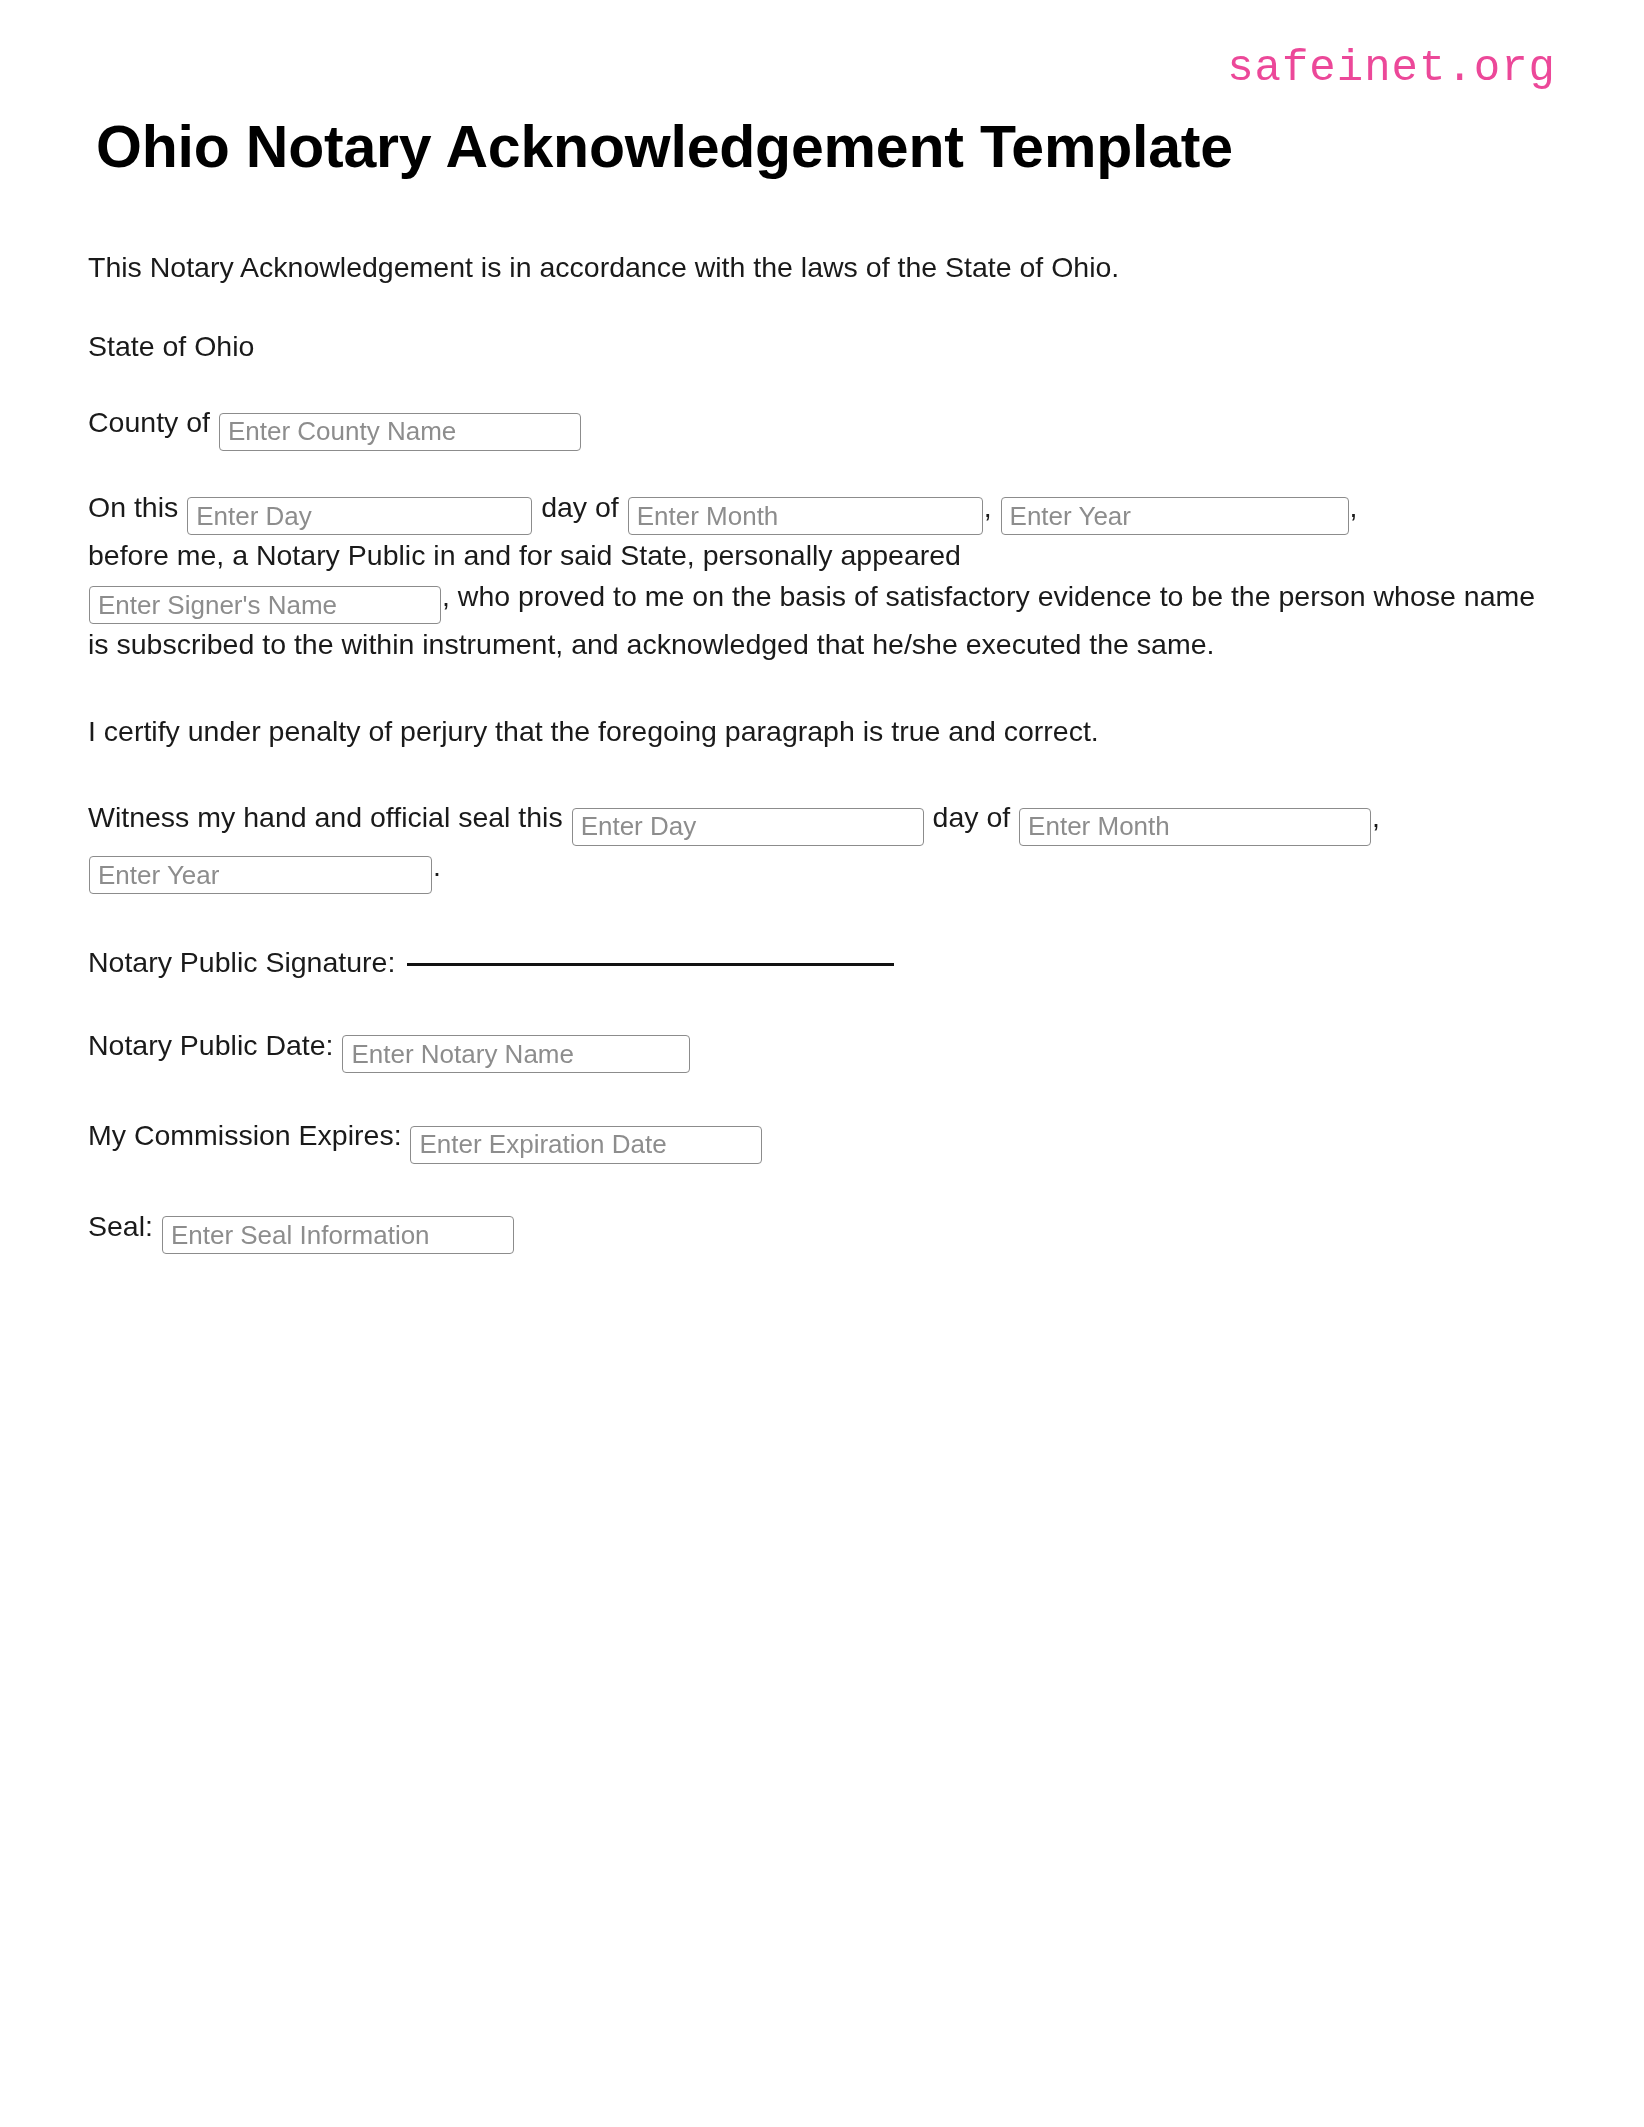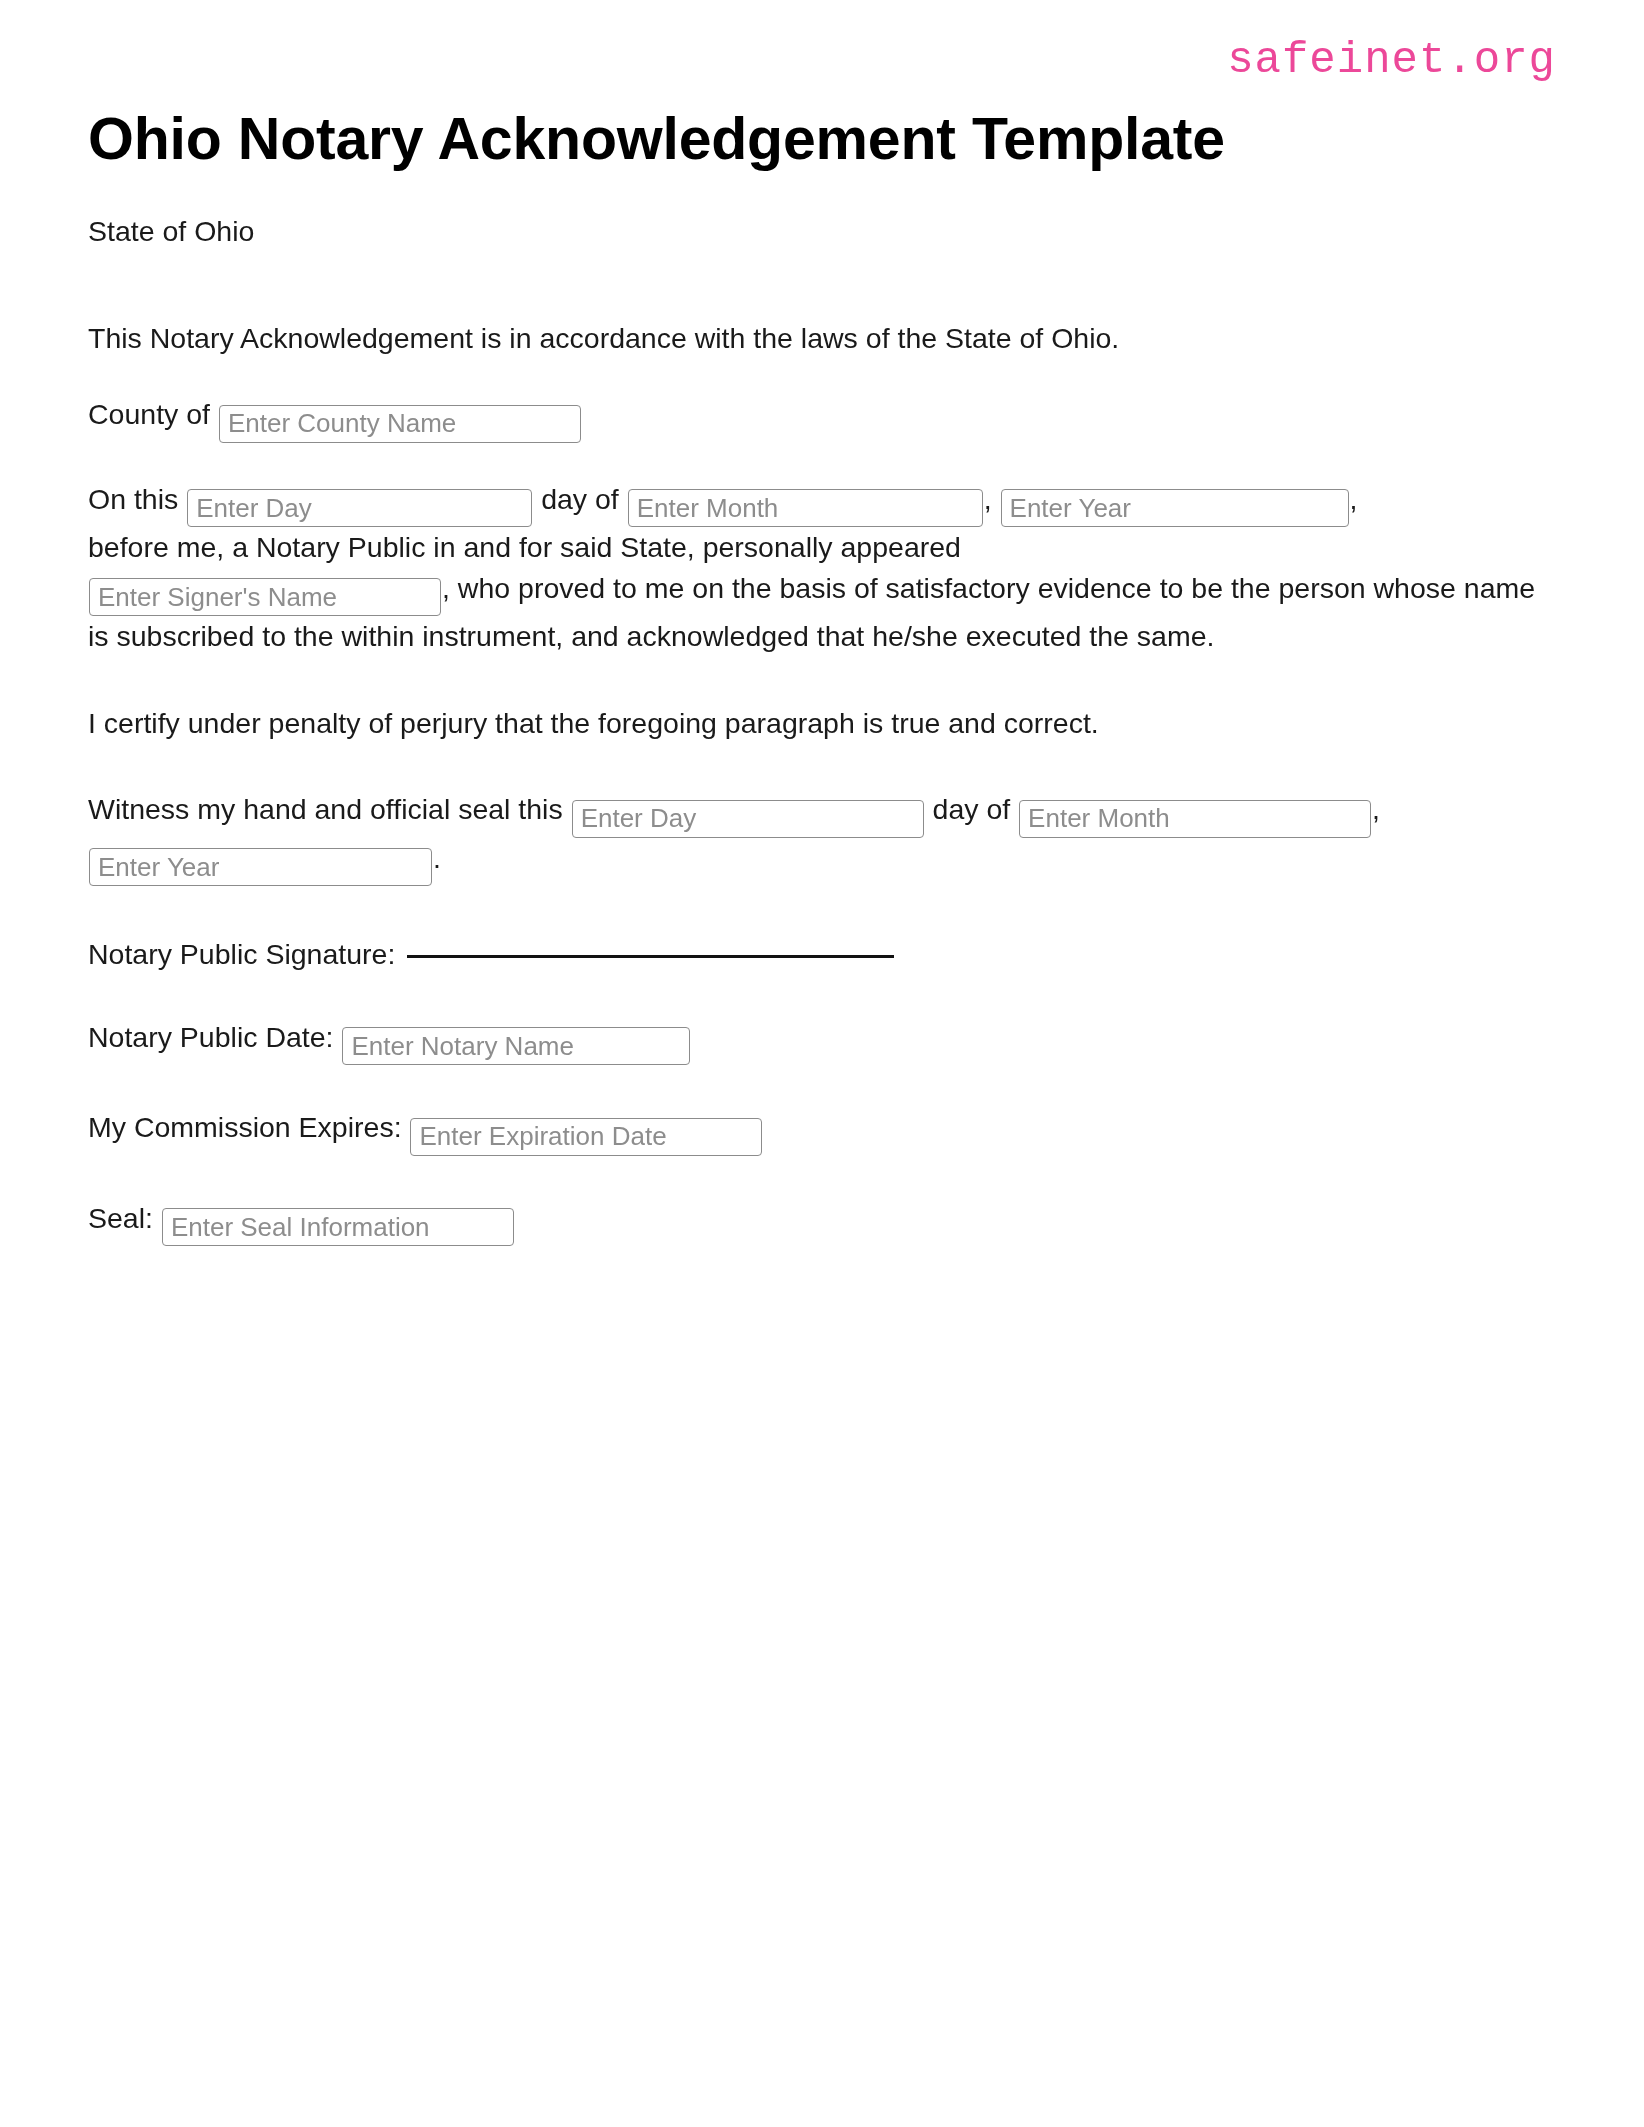--- a/index.html
+++ b/index.html
@@ -35,21 +35,21 @@
     font-size: 44px;
     letter-spacing: 1px;
     color: #ec4899;
     line-height: 1;
     white-space: nowrap;
     user-select: none;
   }
 
   
   .doc-title {
-    margin: 0;
+    margin: 8px;
     padding-top: 105px;
     font-family: "Liberation Sans Narrow", "Liberation Sans", sans-serif;
     font-weight: bold;
     font-size: 59px;
     line-height: 1.16;
     letter-spacing: -0.2px;
     max-width: 1180px;
     color: #000000;
   }
 
@@ -119,23 +119,23 @@
 </style>
 </head>
 <body>
 
 <div class="page">
 
   <div class="watermark">safeinet.org</div>
 
   <h1 class="doc-title">Ohio Notary Acknowledgement Template</h1>
 
+  <p class="para intro">This Notary Acknowledgement is in accordance with the laws of the State of Ohio.</p>
+
   <p class="para state">State of Ohio</p>
-
-  <p class="para intro">This Notary Acknowledgement is in accordance with the laws of the State of Ohio.</p>
 
   <p class="para county">
     <span>County of</span>
     <input class="tf w-county" type="text" placeholder="Enter County Name" style="">
   </p>
 
   <p class="para onthis">
     <span>On this</span>
     <input class="tf w-day1" type="text" placeholder="Enter Day" style="">
     <span>day of</span>

